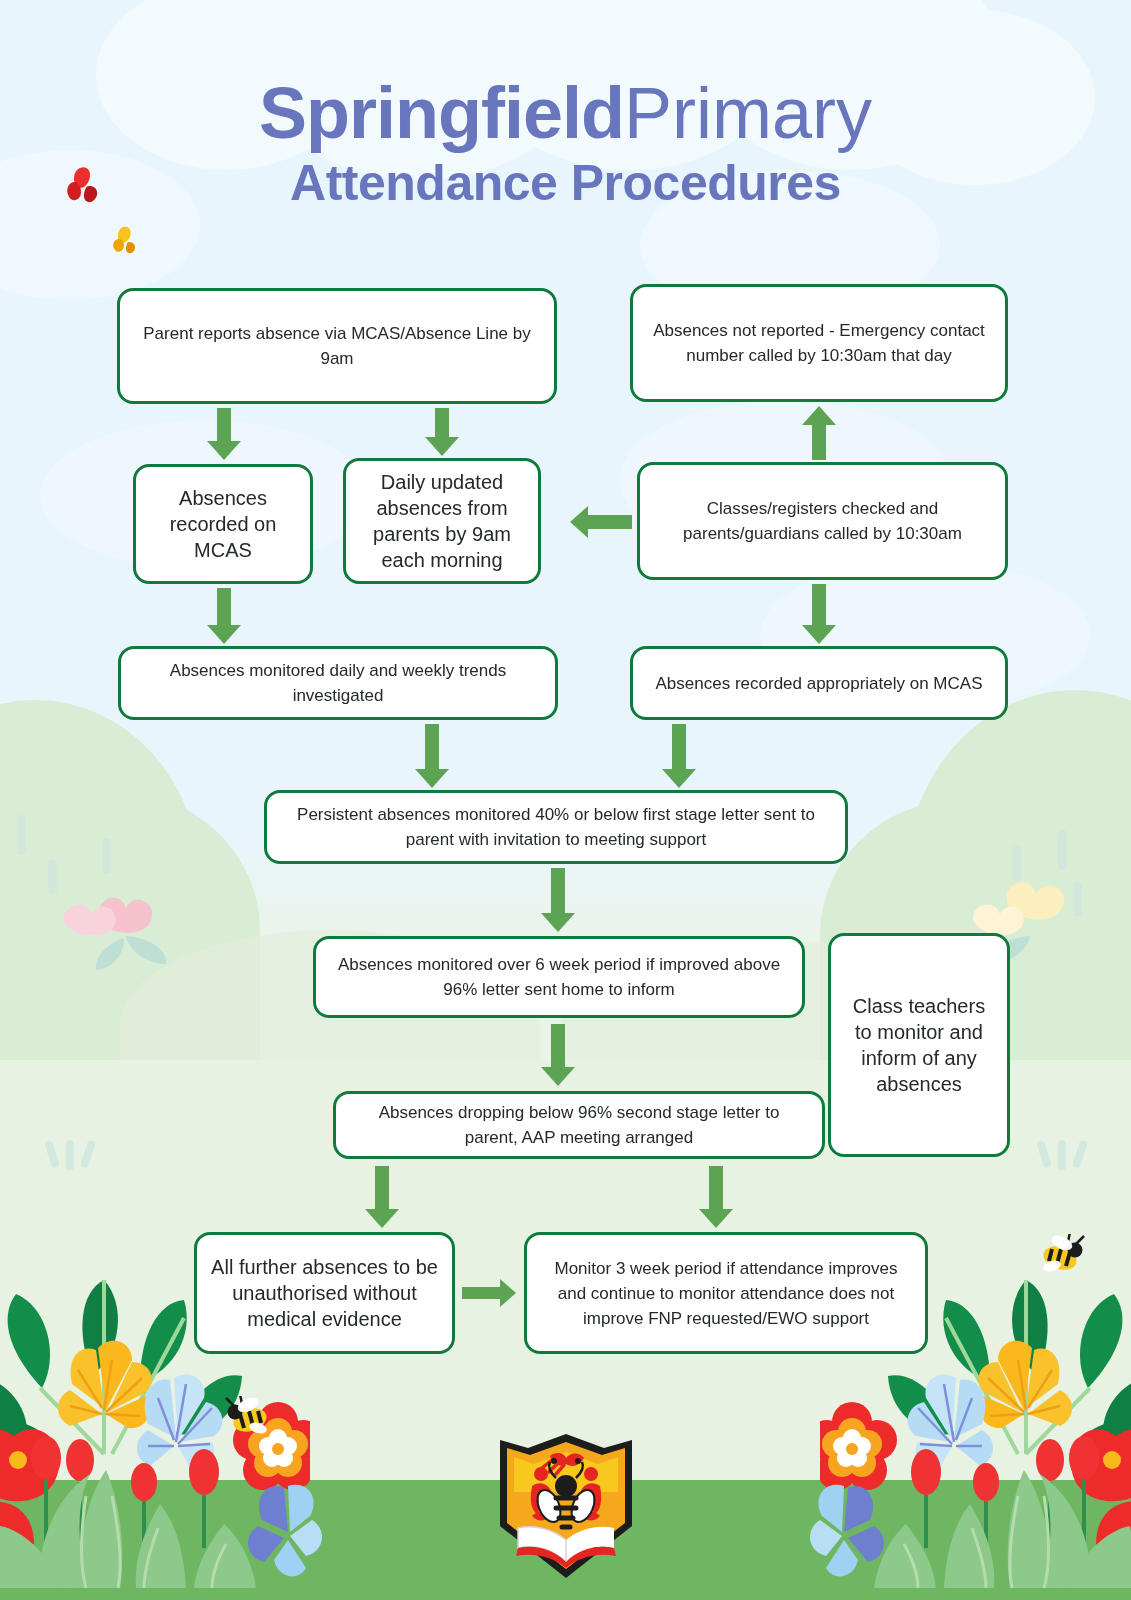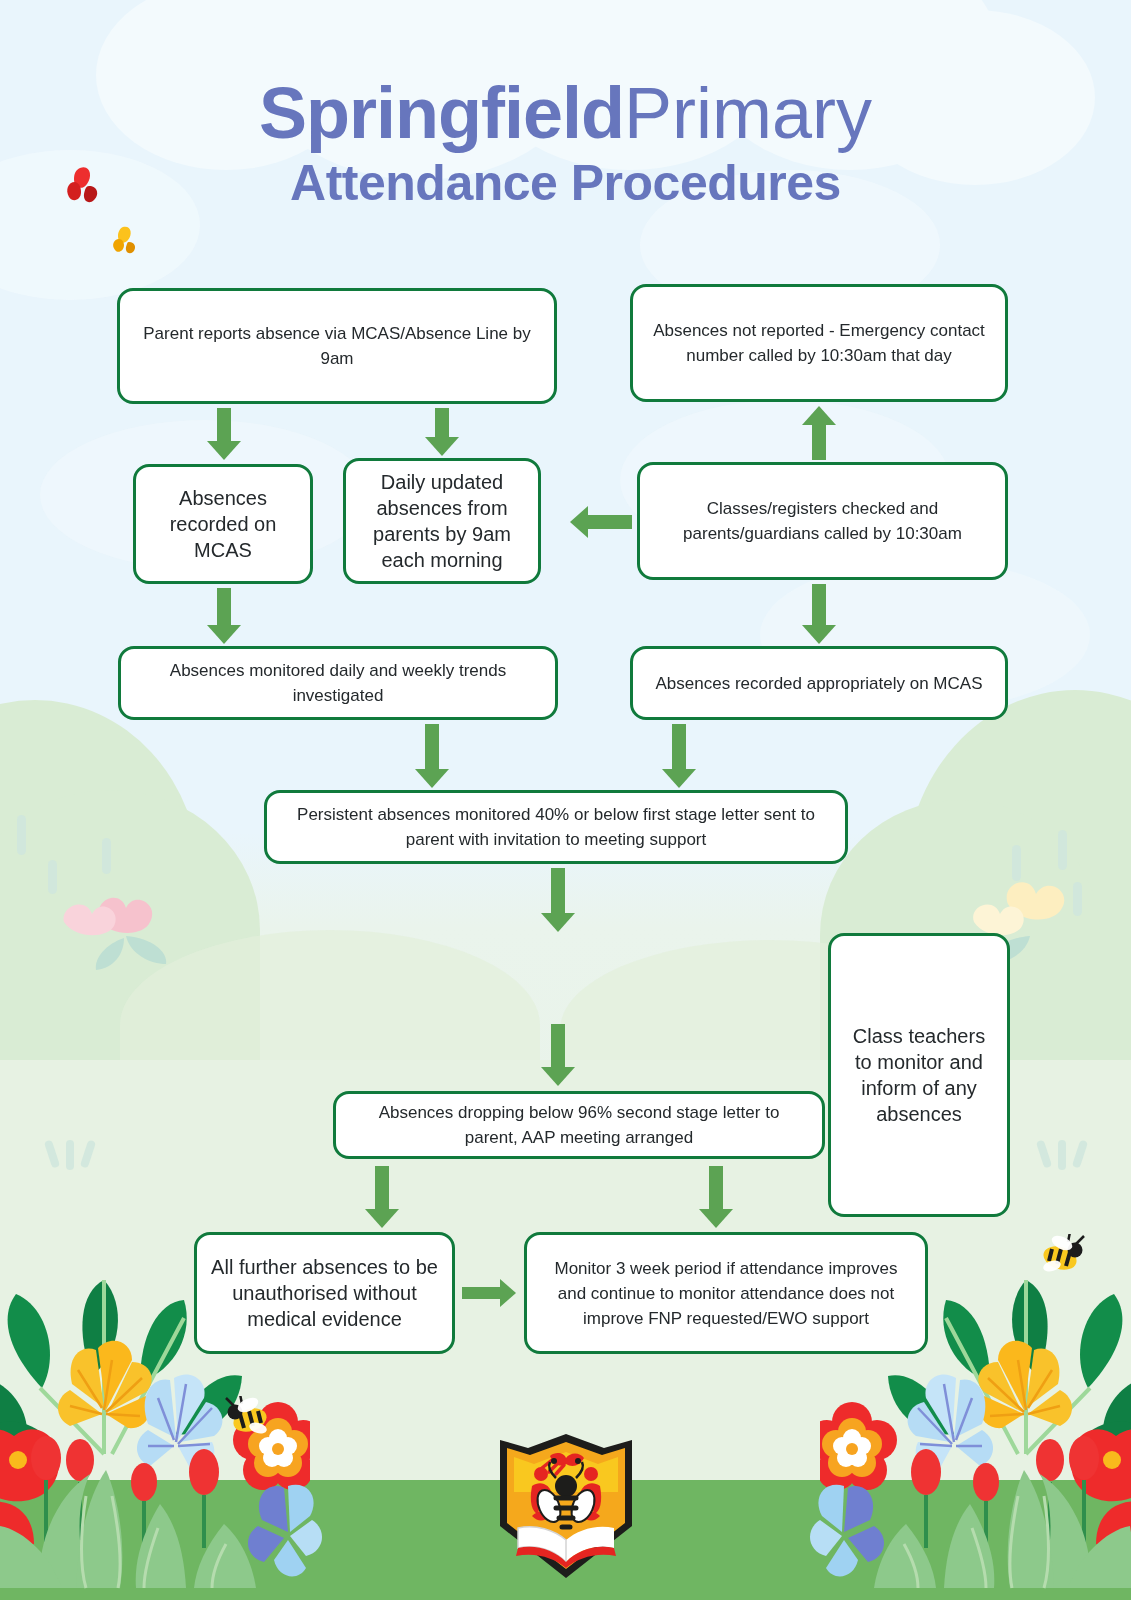--- a/index.html
+++ b/index.html
@@ -211,22 +211,25 @@
 
   <div class="node" style="left:630px; top:646px; width:378px; height:74px;">
     <span>Absences recorded appropriately on MCAS</span>
   </div>
 
   <div class="node" style="left:264px; top:790px; width:584px; height:74px;">
     <span>Persistent absences monitored 40% or below first stage letter sent to parent with invitation to meeting support</span>
   </div>
 
 
-
-  <div class="node small" style="left:828px; top:933px; width:182px; height:284px;">
+  <div class="node" style="left:313px; top:936px; width:492px; height:82px;">
+    <span>Absences monitored over 6 week period if improved above 96% letter sent home to inform</span>
+  </div>
+
+  <div class="node small" style="left:828px; top:933px; width:182px; height:224px;">
     <span>Class teachers to monitor and inform of any absences</span>
   </div>
 
   <div class="node" style="left:313px; top:1091px; width:492px; height:68px;margin-left:20px;">
     <span>Absences dropping below 96% second stage letter to parent, AAP meeting arranged</span>
   </div>
 
   <div class="node small" style="left:194px; top:1232px; width:261px; height:122px;">
     <span>All further absences to be unauthorised without medical evidence</span>
   </div>

